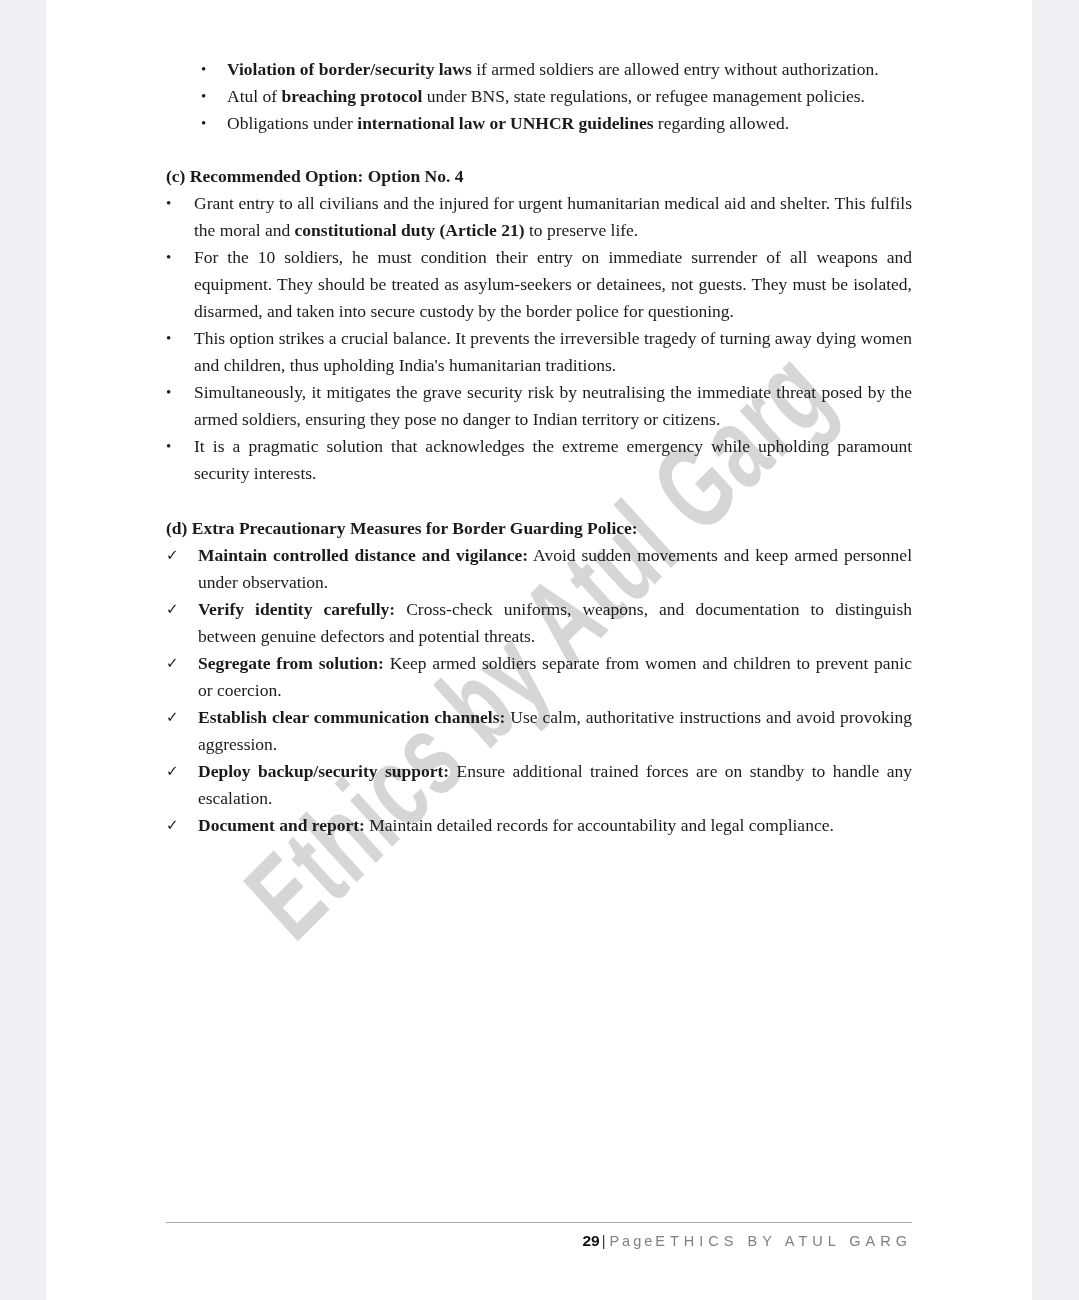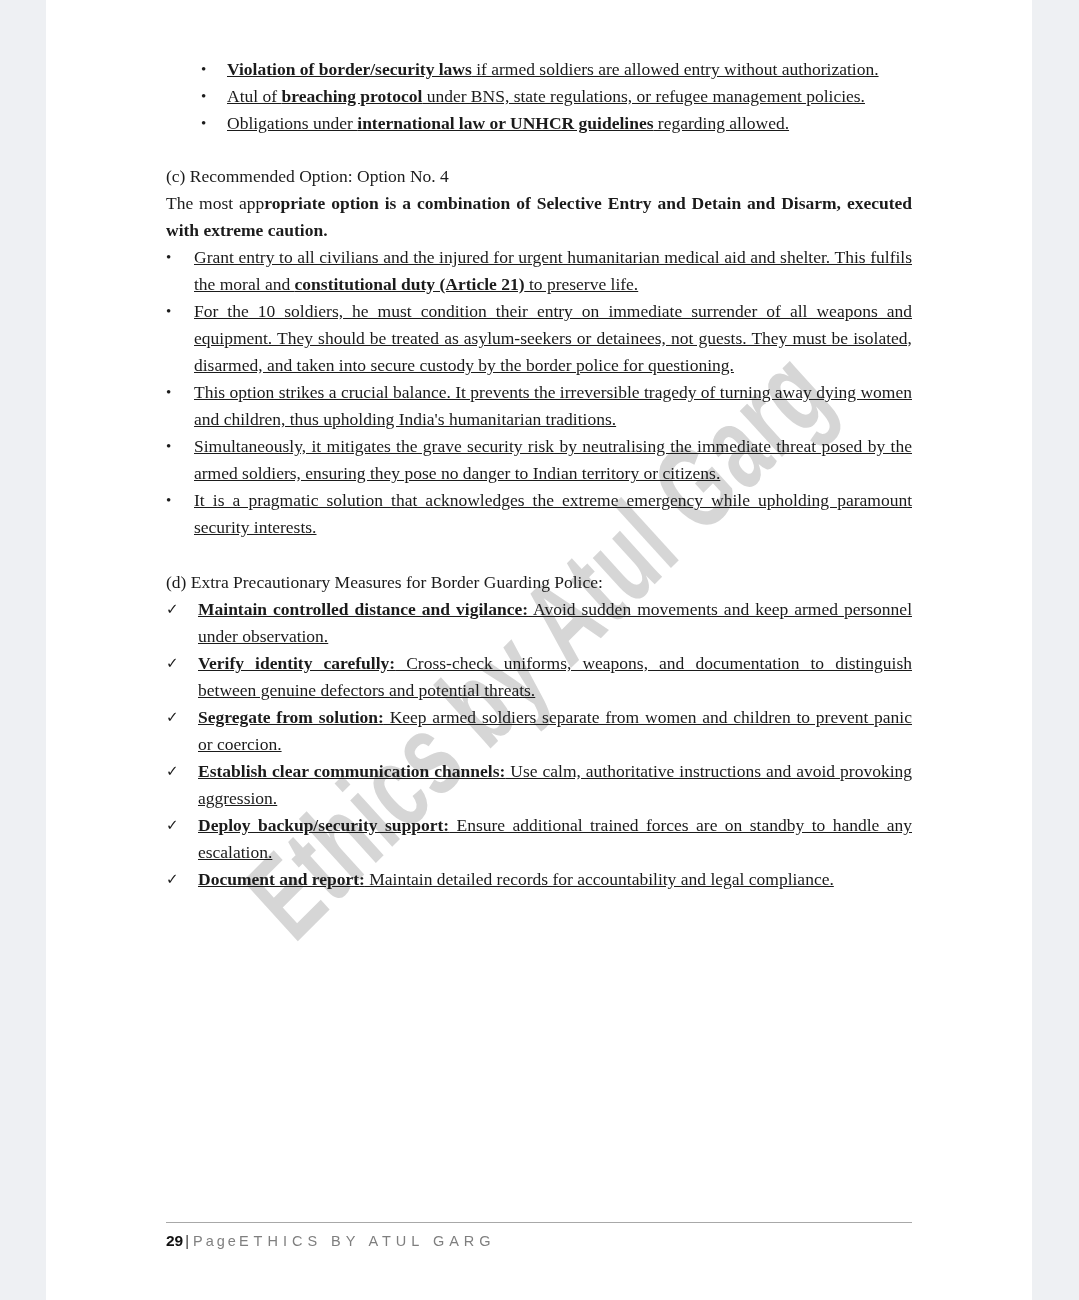--- a/index.html
+++ b/index.html
@@ -46,27 +46,27 @@
     position: relative;
     z-index: 2;
     padding: 56px 120px 0 120px;
     font-size: 17.5px;
     line-height: 27px;
     color: #1b1b1b;
     text-align: justify;
   }
   .b { font-weight: bold; }
   .heading {
-    font-weight: normal;
+    font-weight: bold;
     text-align: left;
   }
   .gap-before { margin-top: 26px; }
   .gap-before-lg { margin-top: 28px; }
   .li { display: flex; }
-  .li .li-text { flex: 1; text-align: justify; text-decoration: underline; }
+  .li .li-text { flex: 1; text-align: justify; }
   .marker {
     flex: 0 0 28px;
     text-align: left;
   }
   .bullet-marker { font-size: 15px; }
   .top-list .li { padding-left: 35px; }
   .top-list .marker { flex: 0 0 26px; }
   .check-list .marker {
     flex: 0 0 32px;
     font-family: "DejaVu Sans", sans-serif;
@@ -79,21 +79,21 @@
     top: 1222px;
     border-top: 1px solid #a8a8a8;
     z-index: 2;
   }
   .footer {
     position: absolute;
     left: 120px;
     width: 746px;
     top: 1232px;
     display: flex;
-    justify-content: flex-start;
+    justify-content: flex-end;
     align-items: baseline;
     font-family: "Liberation Sans", sans-serif;
     z-index: 2;
   }
   .footer-left { color: #808080; font-size: 14.5px; letter-spacing: 3px; }
   .footer-left .page-num {
     color: #111111;
     font-weight: bold;
     font-size: 15.5px;
     letter-spacing: 0;
@@ -123,21 +123,20 @@
         <span class="marker bullet-marker">•</span>
         <div class="li-text"><span>Atul of </span><span class="b">breaching protocol</span><span> under BNS, state regulations, or refugee management policies.</span></div>
       </div>
       <div class="li">
         <span class="marker bullet-marker">•</span>
         <div class="li-text"><span>Obligations under </span><span class="b">international law or UNHCR guidelines</span><span> regarding allowed.</span></div>
       </div>
     </div>
 
     <div class="heading gap-before">(c) Recommended Option: Option No. 4</div>
-    <div><span>The most app</span><span class="b">ropriate option is a combination of Selective Entry and Detain and Disarm, executed with extreme caution.</span><span></span></div>
 
     <div>
       <div class="li">
         <span class="marker bullet-marker">•</span>
         <div class="li-text"><span>Grant entry to all civilians and the injured for urgent humanitarian medical aid and shelter. This fulfils the moral and </span><span class="b">constitutional duty (Article 21)</span><span> to preserve life.</span></div>
       </div>
       <div class="li">
         <span class="marker bullet-marker">•</span>
         <div class="li-text"><span>For the 10 soldiers, he must condition their entry on immediate surrender of all weapons and equipment. They should be treated as asylum-seekers or detainees, not guests. They must be isolated, disarmed, and taken into secure custody by the border police for questioning.</span><span class="b"></span><span></span></div>
       </div>

